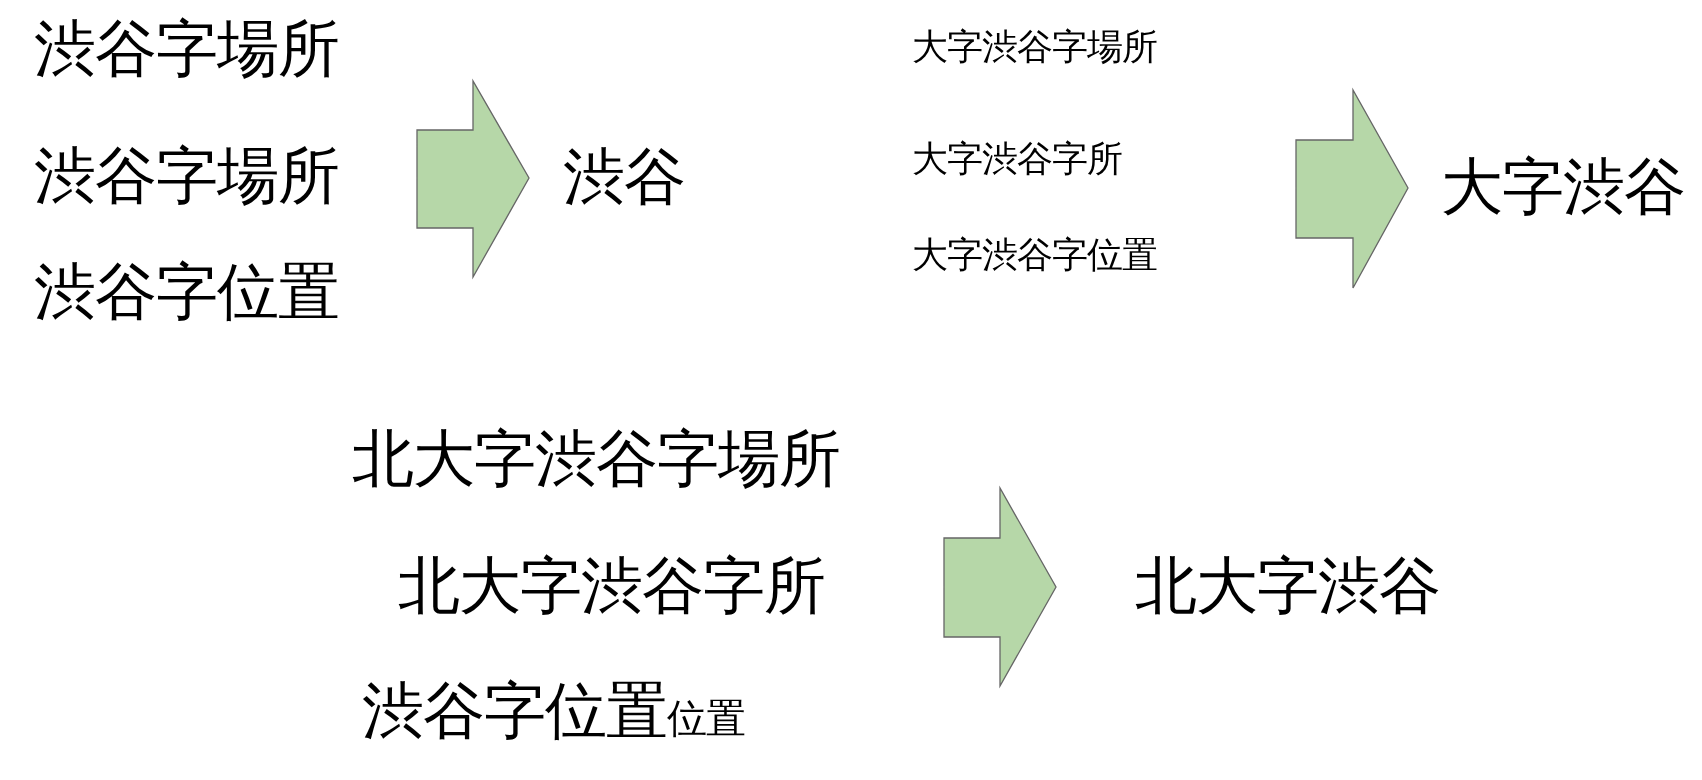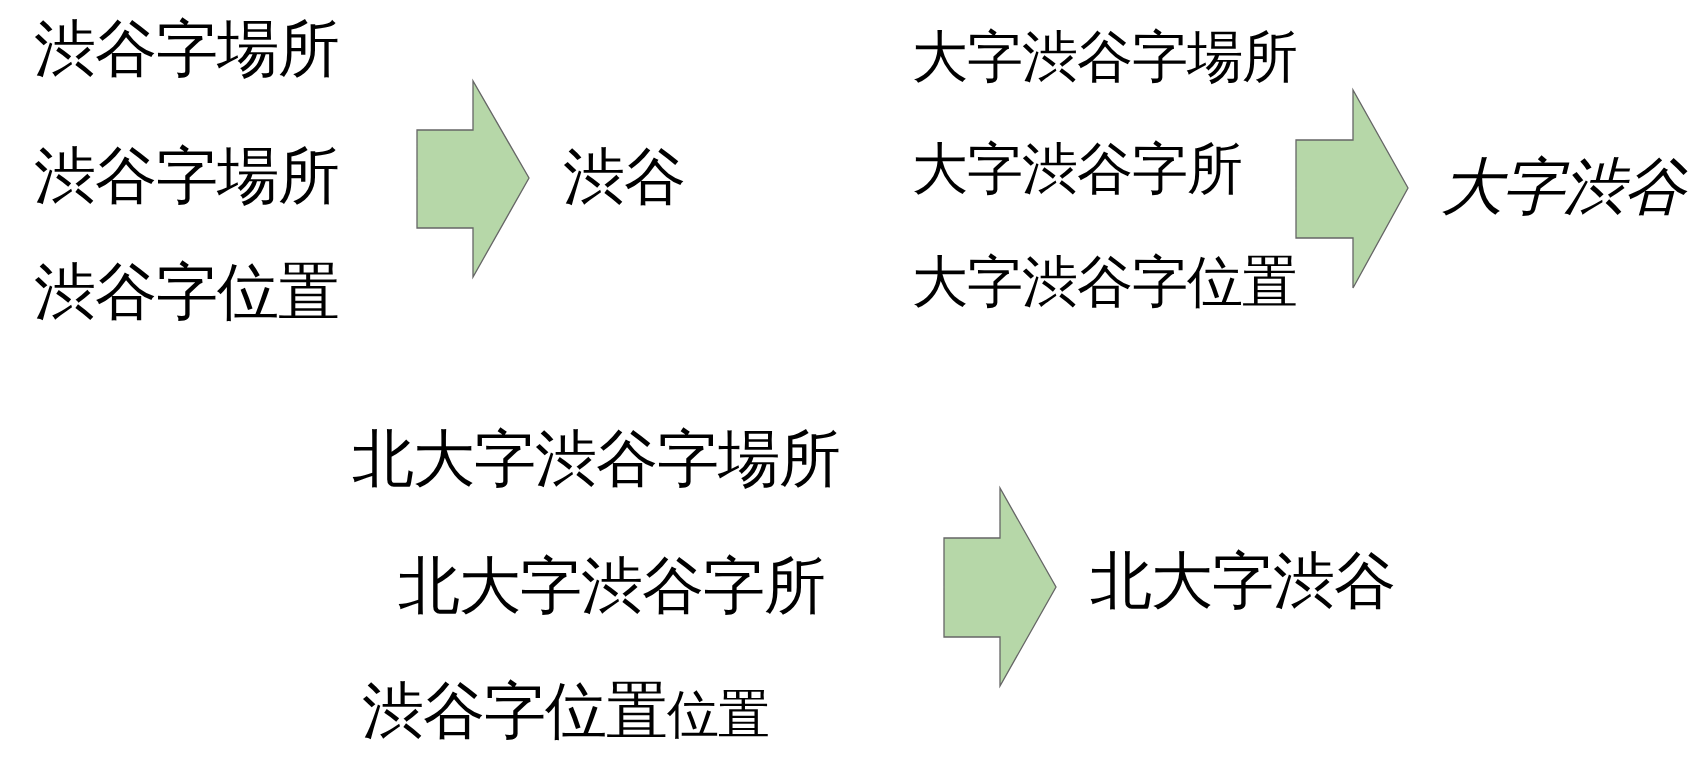--- a/index.html
+++ b/index.html
@@ -15,22 +15,22 @@
       font-family: "DejaVu Sans", "Liberation Sans", sans-serif;
       color: #000000;
     }
     .label {
       position: absolute;
       white-space: nowrap;
       line-height: 1;
       margin: 0;
     }
     .lg { font-size: 62px; letter-spacing: -1px; }
-    .md { font-size: 56px; letter-spacing: -1px; }
-    .small-tail { font-size: 52px; }
+    .md { font-size: 36px; letter-spacing: -1px; }
+    .small-tail { font-size: 40px; }
     .arrow {
       position: absolute;
     }
     .arrow svg { display: block; overflow: visible; }
   </style>
 </head>
 <body>
 
 <div>
   <p class="label lg" style="left:34px; top:18px;">渋谷字場所</p>
@@ -40,34 +40,34 @@
     <svg width="113" height="197" viewBox="0 0 113 197">
       <polygon points="0,49 56,49 56,0 112,97 56,196 56,147 0,147" fill="#b6d7a8" stroke="#666666" stroke-width="1.3"></polygon>
     </svg>
   </div>
   <p class="label lg" style="left:563px; top:146px;font-family:Liberation Serif, serif;">渋谷</p>
 </div>
 
 <div>
   <p class="label md" style="left:912px; top:29px;">大字渋谷字場所</p>
   <p class="label md" style="left:912px; top:141px;">大字渋谷字所</p>
-  <p class="label md" style="left:912px; top:254px;">大字渋谷字位置</p>
+  <p class="label md" style="left:912px; top:237px;">大字渋谷字位置</p>
   <div class="arrow" style="left:1296px; top:90px;">
     <svg width="113" height="199" viewBox="0 0 113 199">
       <polygon points="0,50 57,50 57,0 112,98 57,198 57,148 0,148" fill="#b6d7a8" stroke="#666666" stroke-width="1.3"></polygon>
     </svg>
   </div>
-  <p class="label lg" style="left:1441px; top:156px;font-style:italic;">大字渋谷</p>
+  <p class="label lg" style="left:1441px; top:156px;">大字渋谷</p>
 </div>
 
 <div>
   <p class="label lg" style="left:352px; top:428px;">北大字渋谷字場所</p>
   <p class="label lg" style="left:362px; top:555px;margin-left:36px;">北大字渋谷字所</p>
   <p class="label lg" style="left:362px; top:680px;">
     <span>渋谷字位置</span><span class="small-tail">位置</span>
   </p>
   <div class="arrow" style="left:944px; top:488px;">
     <svg width="113" height="199" viewBox="0 0 113 199">
       <polygon points="0,50 56,50 56,0 112,99 56,198 56,149 0,149" fill="#b6d7a8" stroke="#666666" stroke-width="1.3"></polygon>
     </svg>
   </div>
-  <p class="label lg" style="left:1090px; top:555px;font-family:Liberation Mono, monospace;">北大字渋谷</p>
+  <p class="label lg" style="left:1135px; top:555px;">北大字渋谷</p>
 </div>
 
 </body></html>

